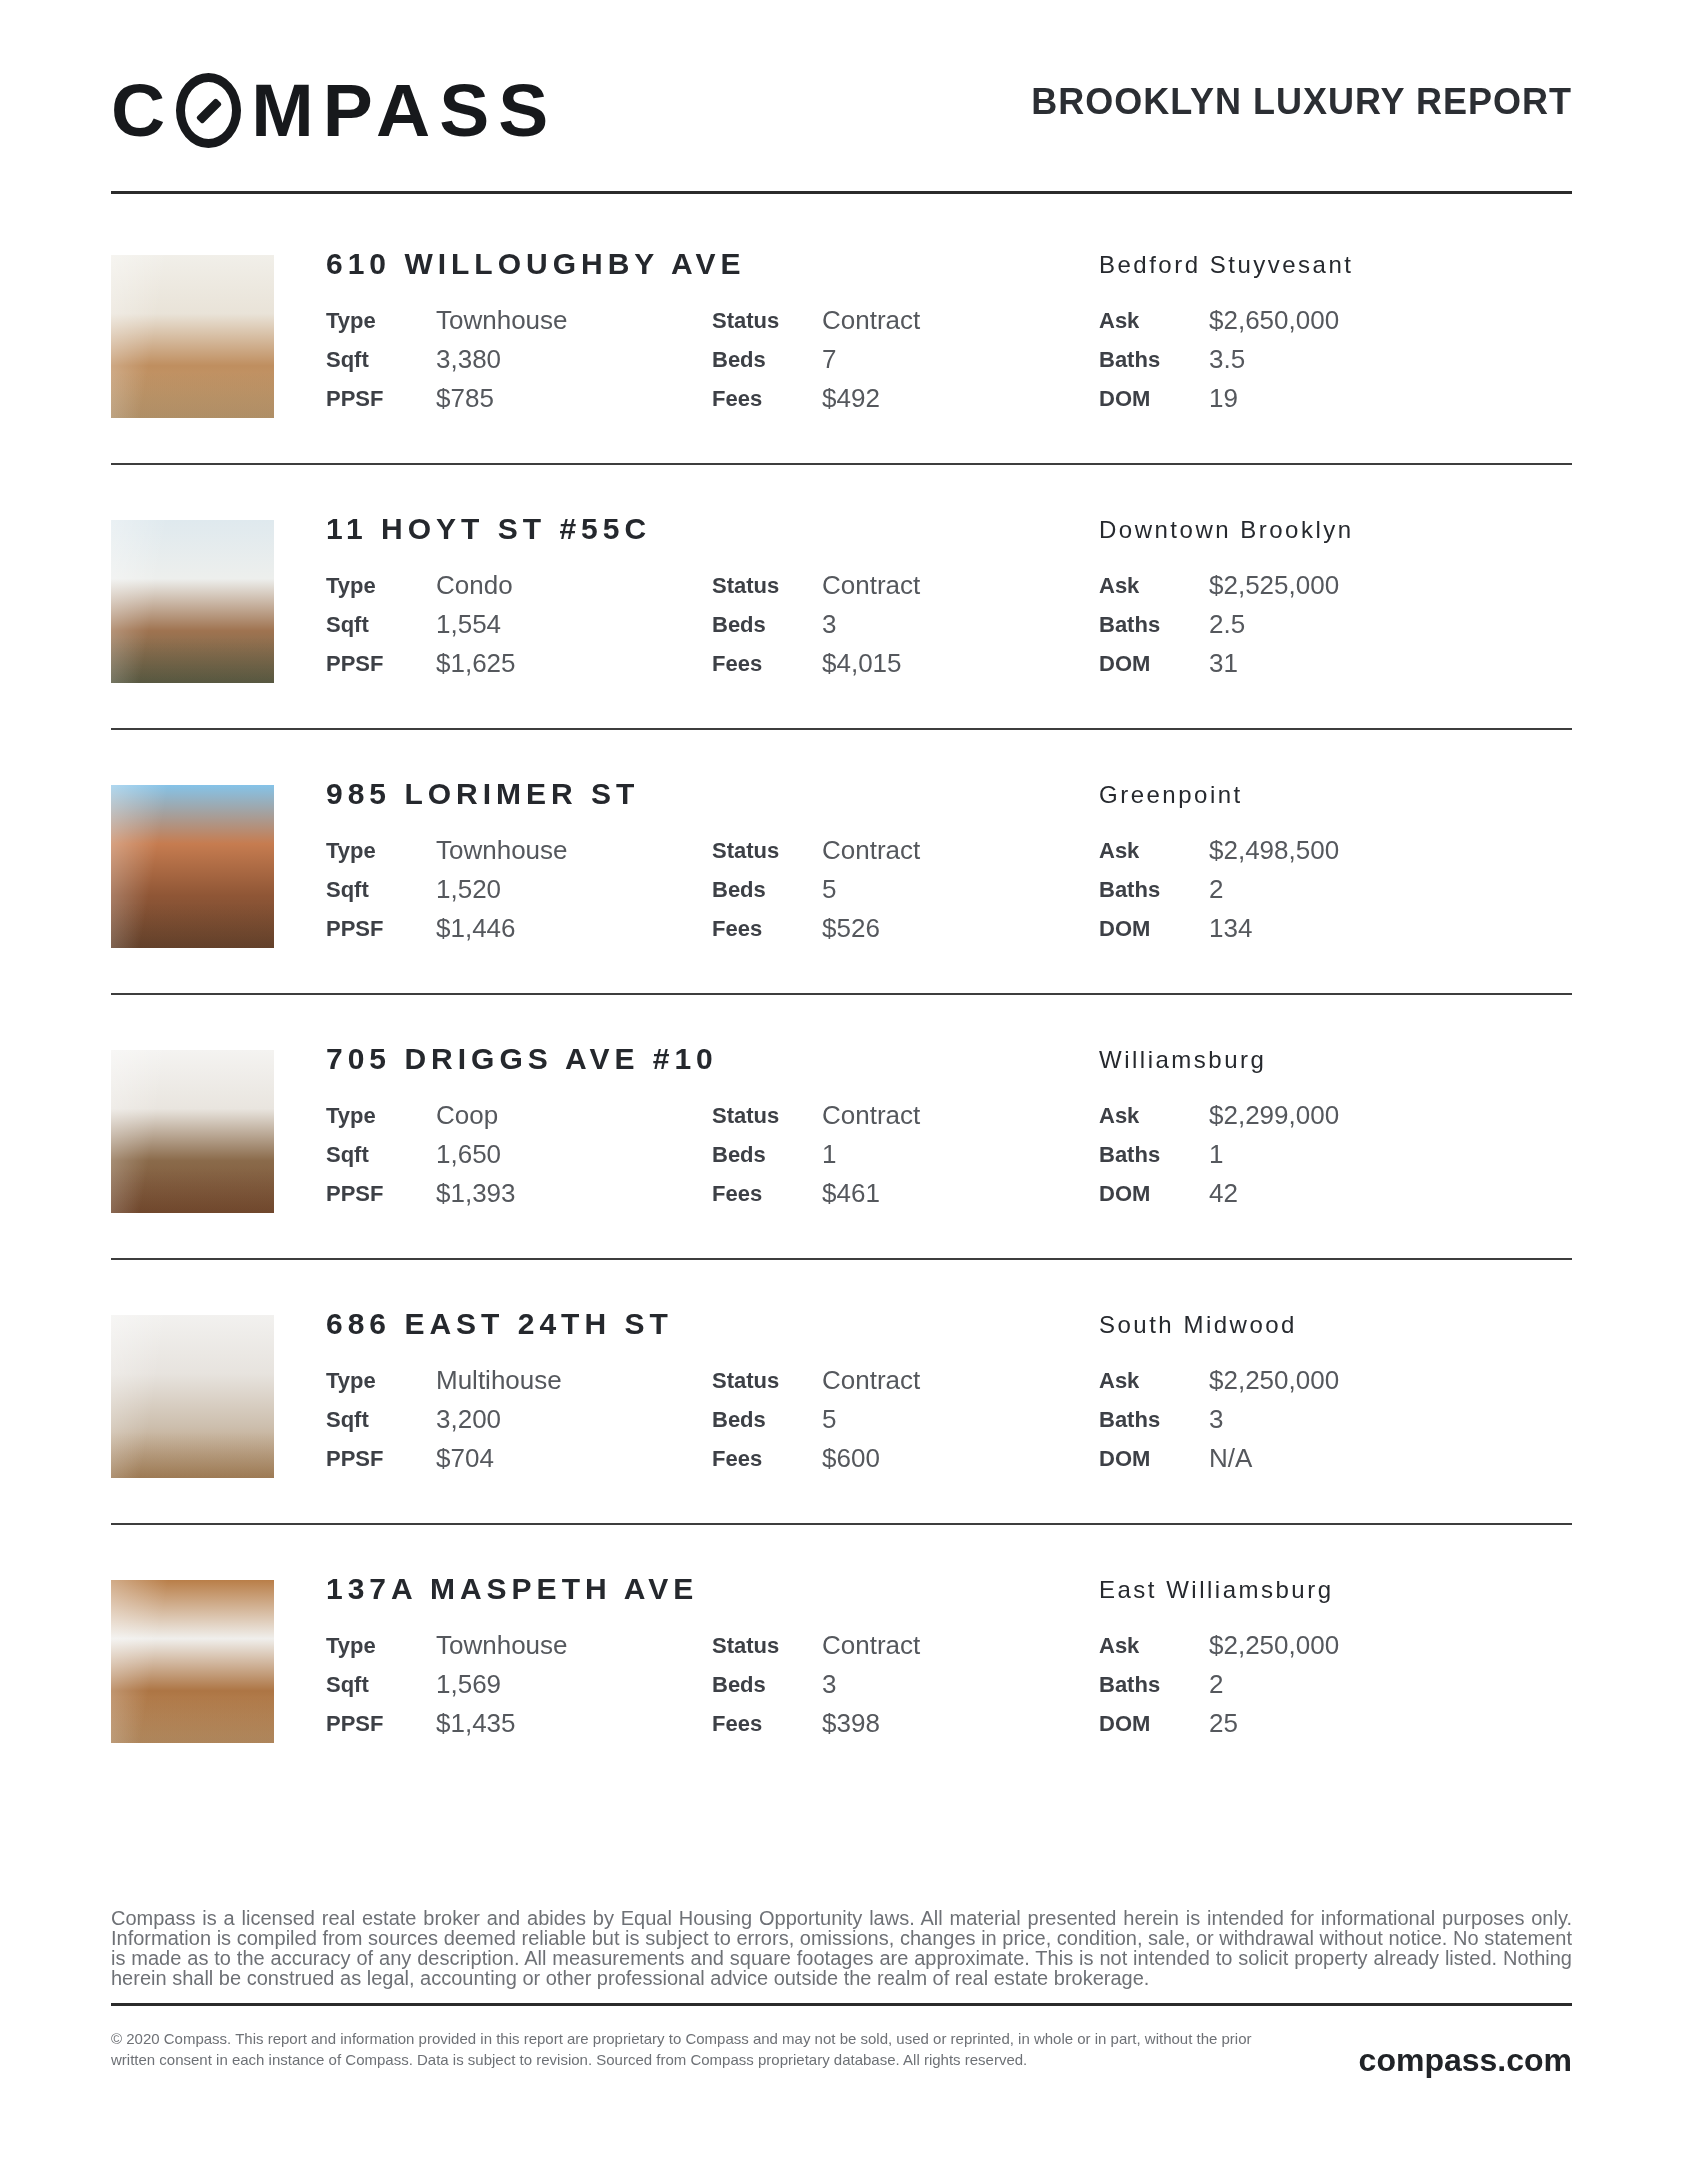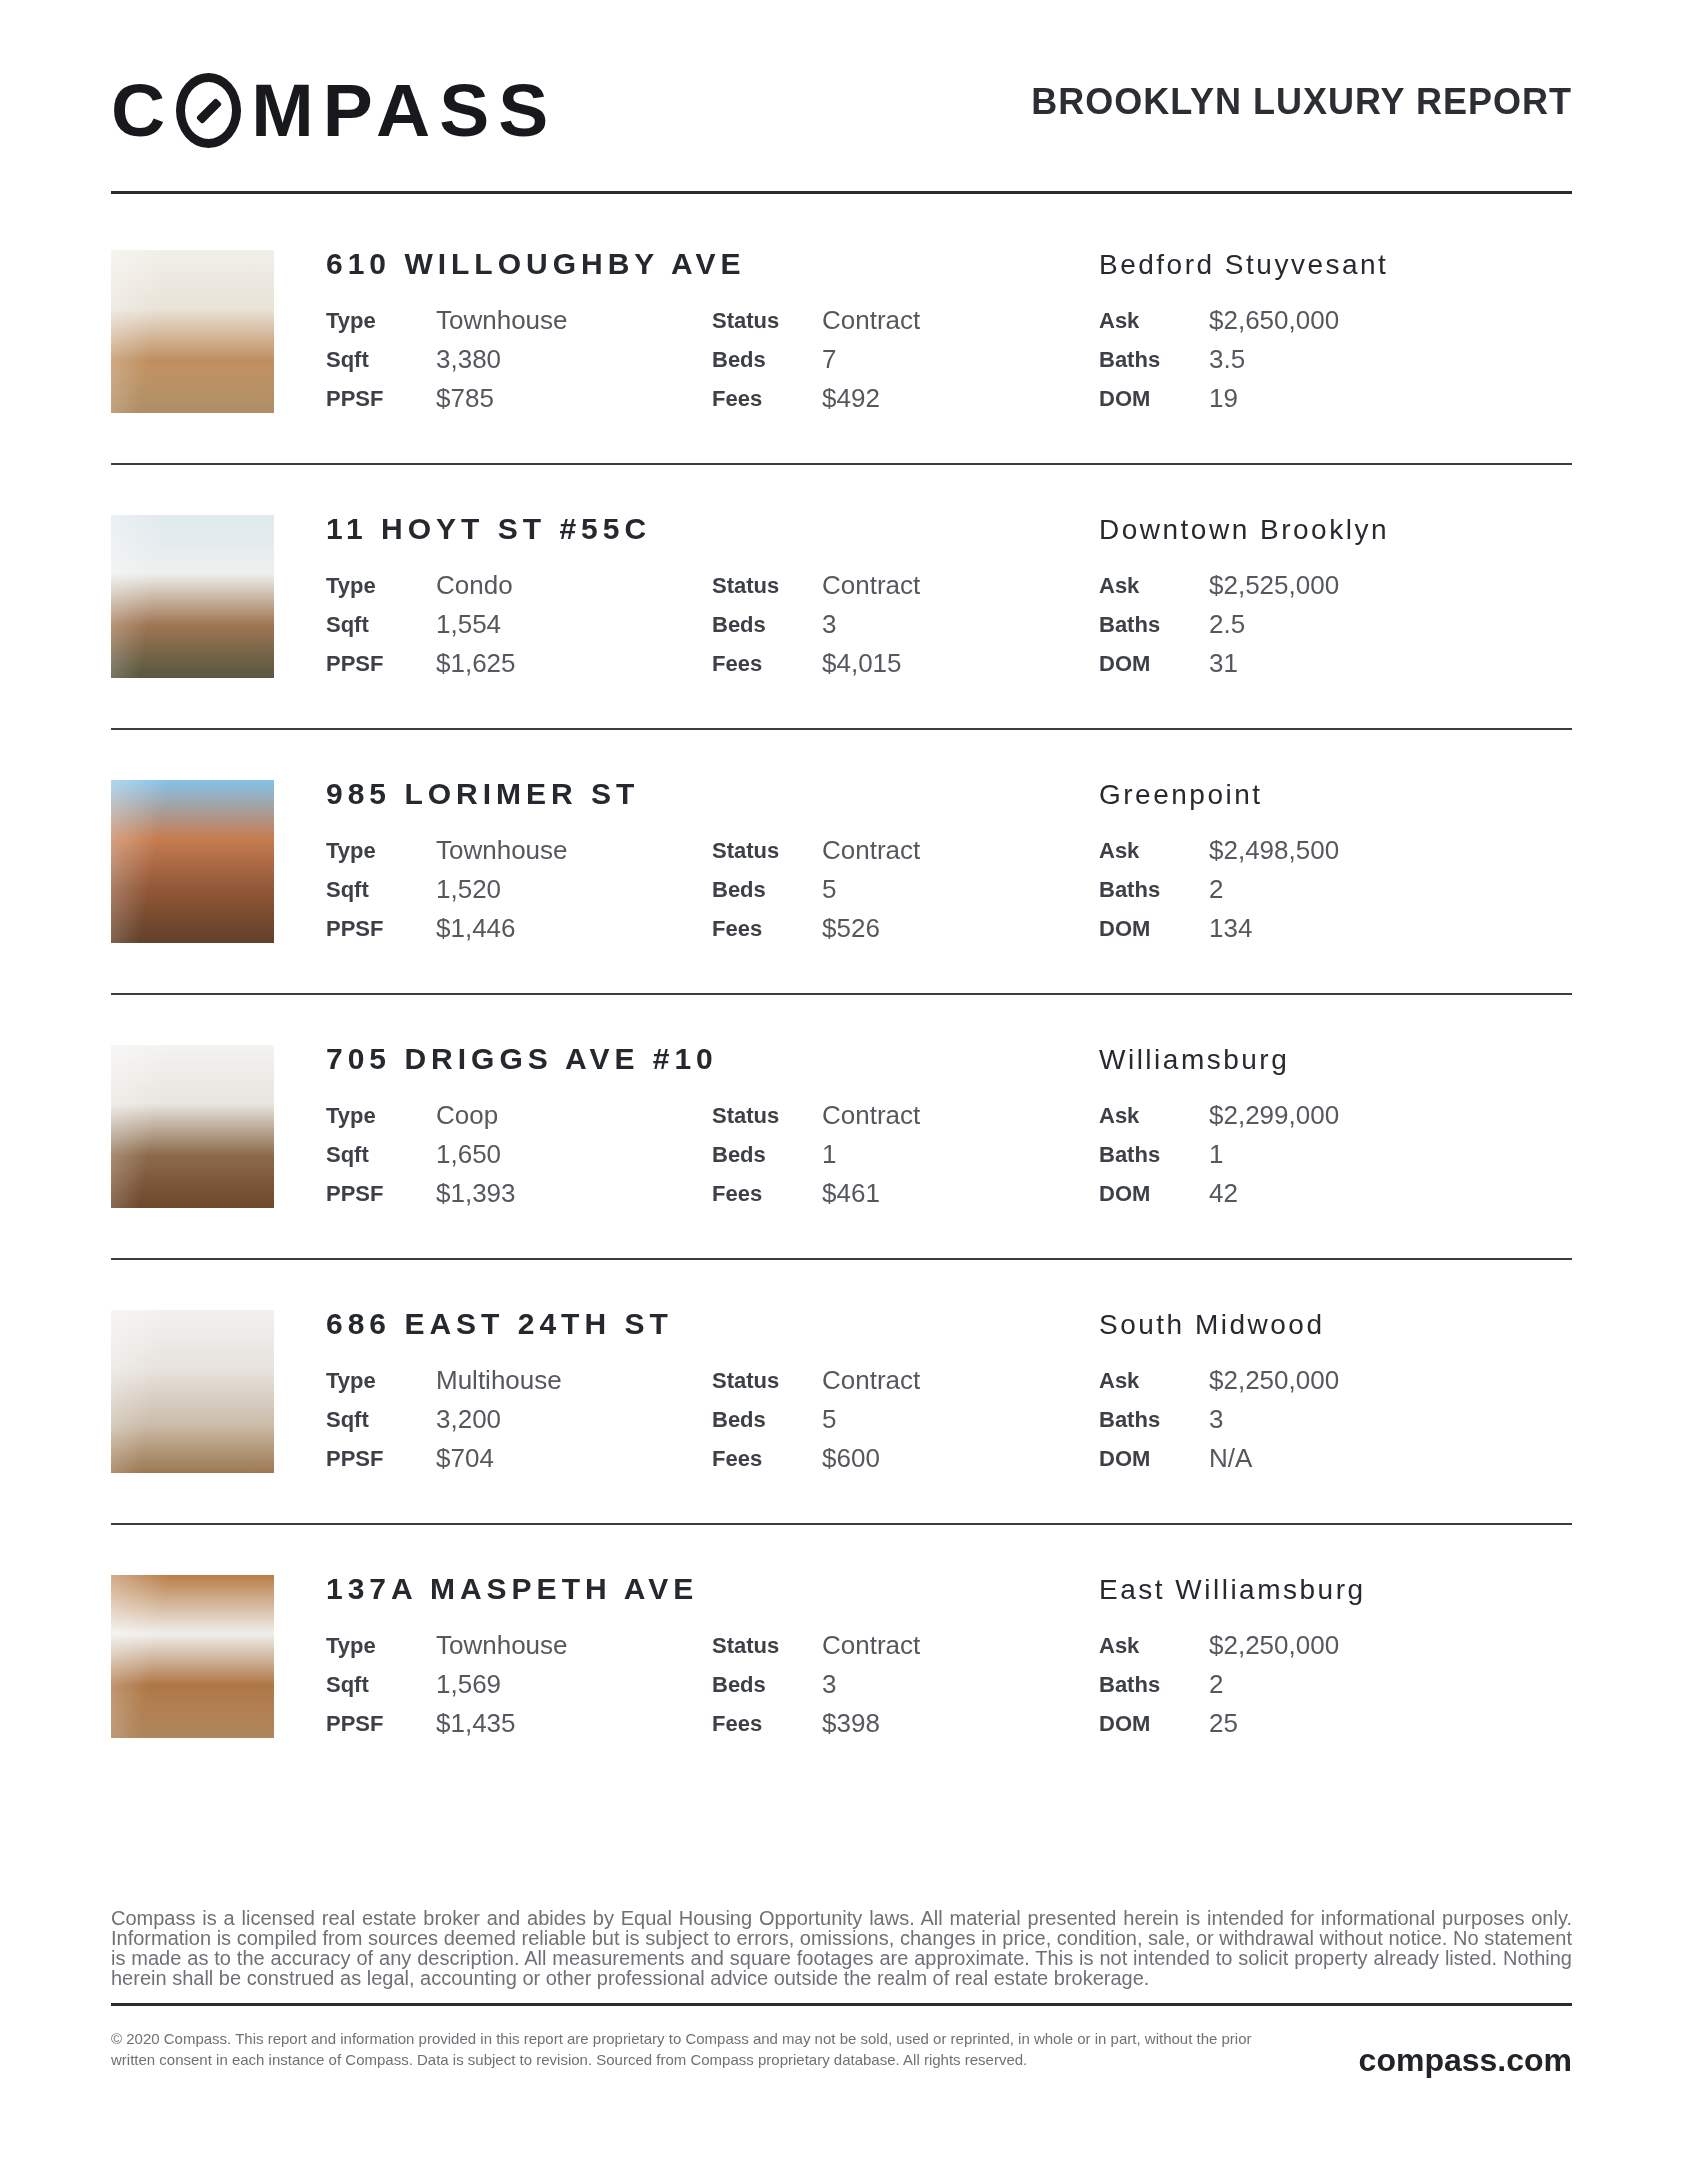--- a/index.html
+++ b/index.html
@@ -70,21 +70,21 @@
     background: #2b2b2b;
     margin-top: 0;
   }
 
   
   .listings { }
   .listing {
     display: flex;
     gap: 52px;
     padding: 45px 0 45px 0;
-    align-items: center;
+    align-items: flex-end;
   }
   .listing:first-child { padding-top: 51px; }
   .divider {
     height: 2px;
     background: #3d3d3d;
   }
   .photo {
     width: 163px;
     height: 163px;
     flex: 0 0 163px;
@@ -111,21 +111,21 @@
     font-size: 30px;
     font-weight: 600;
     letter-spacing: 5px;
     color: #25282d;
     line-height: 34px;
     padding-top: 2px;
     white-space: nowrap;
   }
   .neighborhood {
     grid-column: 5 / span 2;
-    font-size: 28px;
+    font-size: 24px;
     font-weight: 500;
     letter-spacing: 2.5px;
     color: #26292e;
     line-height: 30px;
     padding-top: 5px;
     white-space: nowrap;
   }
   .cell-label {
     font-size: 22px;
     font-weight: 700;

